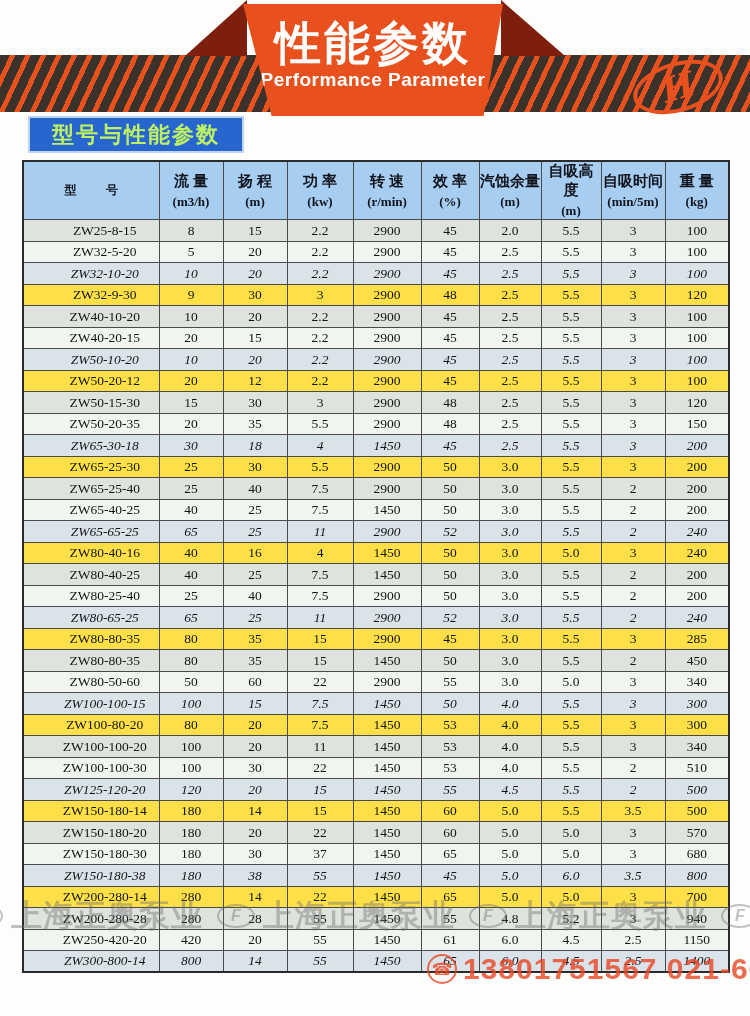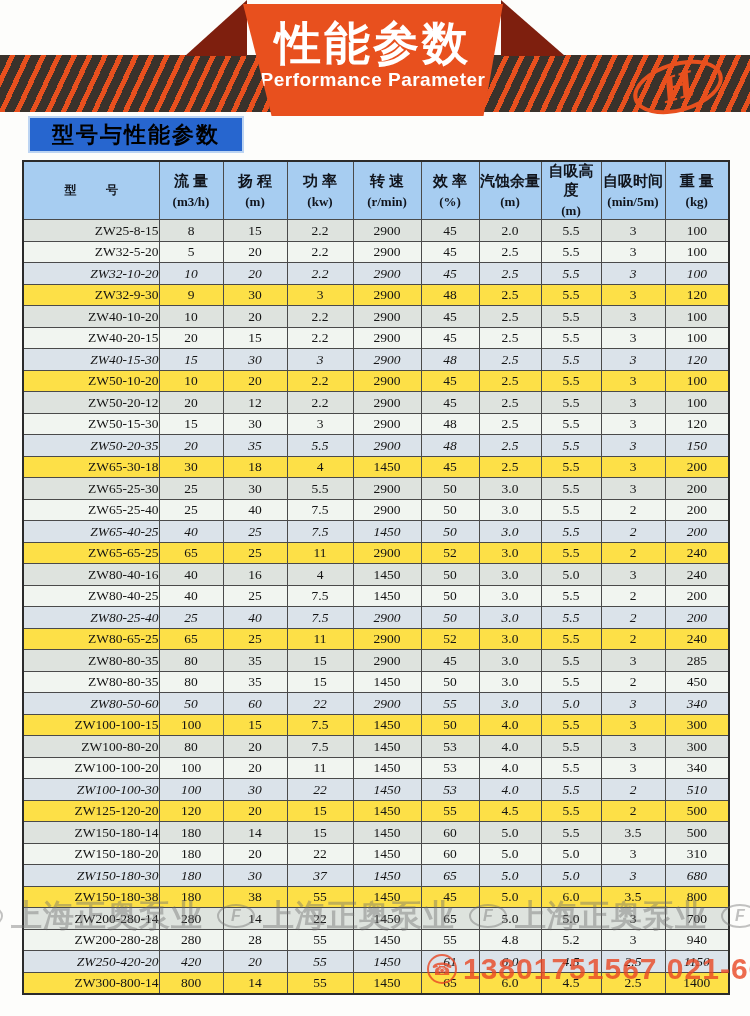--- a/index.html
+++ b/index.html
@@ -52,42 +52,42 @@
     border:4px solid var(--orange);border-radius:50%;
     transform:rotate(-16deg);
     display:flex;align-items:center;justify-content:center;
     color:var(--orange);font-size:34px;font-weight:bold;font-style:italic;
     font-family:"DejaVu Serif",serif;
   }
   
   .sec-title{
     margin:6px 0 0 30px;width:212px;height:33px;
     background:var(--section-blue);
-    color:#000000;font-size:22px;font-weight:bold;
+    color:#bef264;font-size:22px;font-weight:bold;
     display:flex;align-items:center;justify-content:center;
     letter-spacing:2px;box-shadow:0 0 0 2px #bcd4f2;
   }
   
   table{
     margin:9px 0 0 22px;width:706px;border-collapse:collapse;table-layout:fixed;
     border:2px solid #2b2b2b;
   }
   th,td{border:1.5px solid #4a4a4a;overflow:hidden;}
   thead th{
     background:var(--header-blue);height:58px;color:#10141c;
     font-size:15px;font-weight:bold;text-align:center;vertical-align:middle;
     font-family:"Liberation Sans",sans-serif;padding:0;
   }
   thead th .unit{display:block;font-size:13px;font-weight:bold;margin-top:3px;font-family:"Liberation Serif",serif;}
   thead th.model-h{font-size:12px;word-spacing:26px;}
   tbody td{
     height:21.5px;font-size:13.5px;text-align:center;color:#141414;
     font-family:"Liberation Serif",serif;line-height:1;padding:0;
   }
-  tbody td:first-child{text-align:right;padding-left:27px;}
+  tbody td:first-child{text-align:center;padding-left:27px;}
   tbody tr:nth-child(4n+1){background:#dee3de;}
   tbody tr:nth-child(4n+2){background:#f1f5f0;}
   tbody tr:nth-child(4n+3){background:#dbe3ea;font-style:italic;}
   tbody tr:nth-child(4n+4){background:#fde047;}
   
   .wm-band{
     position:absolute;left:-35px;top:899px;width:820px;height:33px;
     display:flex;align-items:center;gap:14px;
     color:rgba(110,110,110,0.42);white-space:nowrap;
     pointer-events:none;overflow:hidden;
@@ -221,32 +221,20 @@
         <td>15</td>
         <td>2.2</td>
         <td>2900</td>
         <td>45</td>
         <td>2.5</td>
         <td>5.5</td>
         <td>3</td>
         <td>100</td>
       </tr>
       <tr>
-        <td>ZW40-15-30</td>
-        <td>15</td>
-        <td>30</td>
-        <td>3</td>
-        <td>2900</td>
-        <td>48</td>
-        <td>2.5</td>
-        <td>5.5</td>
-        <td>3</td>
-        <td>120</td>
-      </tr>
-      <tr>
         <td>ZW50-10-20</td>
         <td>10</td>
         <td>20</td>
         <td>2.2</td>
         <td>2900</td>
         <td>45</td>
         <td>2.5</td>
         <td>5.5</td>
         <td>3</td>
         <td>100</td>
@@ -506,21 +494,21 @@
       <tr>
         <td>ZW150-180-20</td>
         <td>180</td>
         <td>20</td>
         <td>22</td>
         <td>1450</td>
         <td>60</td>
         <td>5.0</td>
         <td>5.0</td>
         <td>3</td>
-        <td>310</td>
+        <td>570</td>
       </tr>
       <tr>
         <td>ZW150-180-30</td>
         <td>180</td>
         <td>30</td>
         <td>37</td>
         <td>1450</td>
         <td>65</td>
         <td>5.0</td>
         <td>5.0</td>

